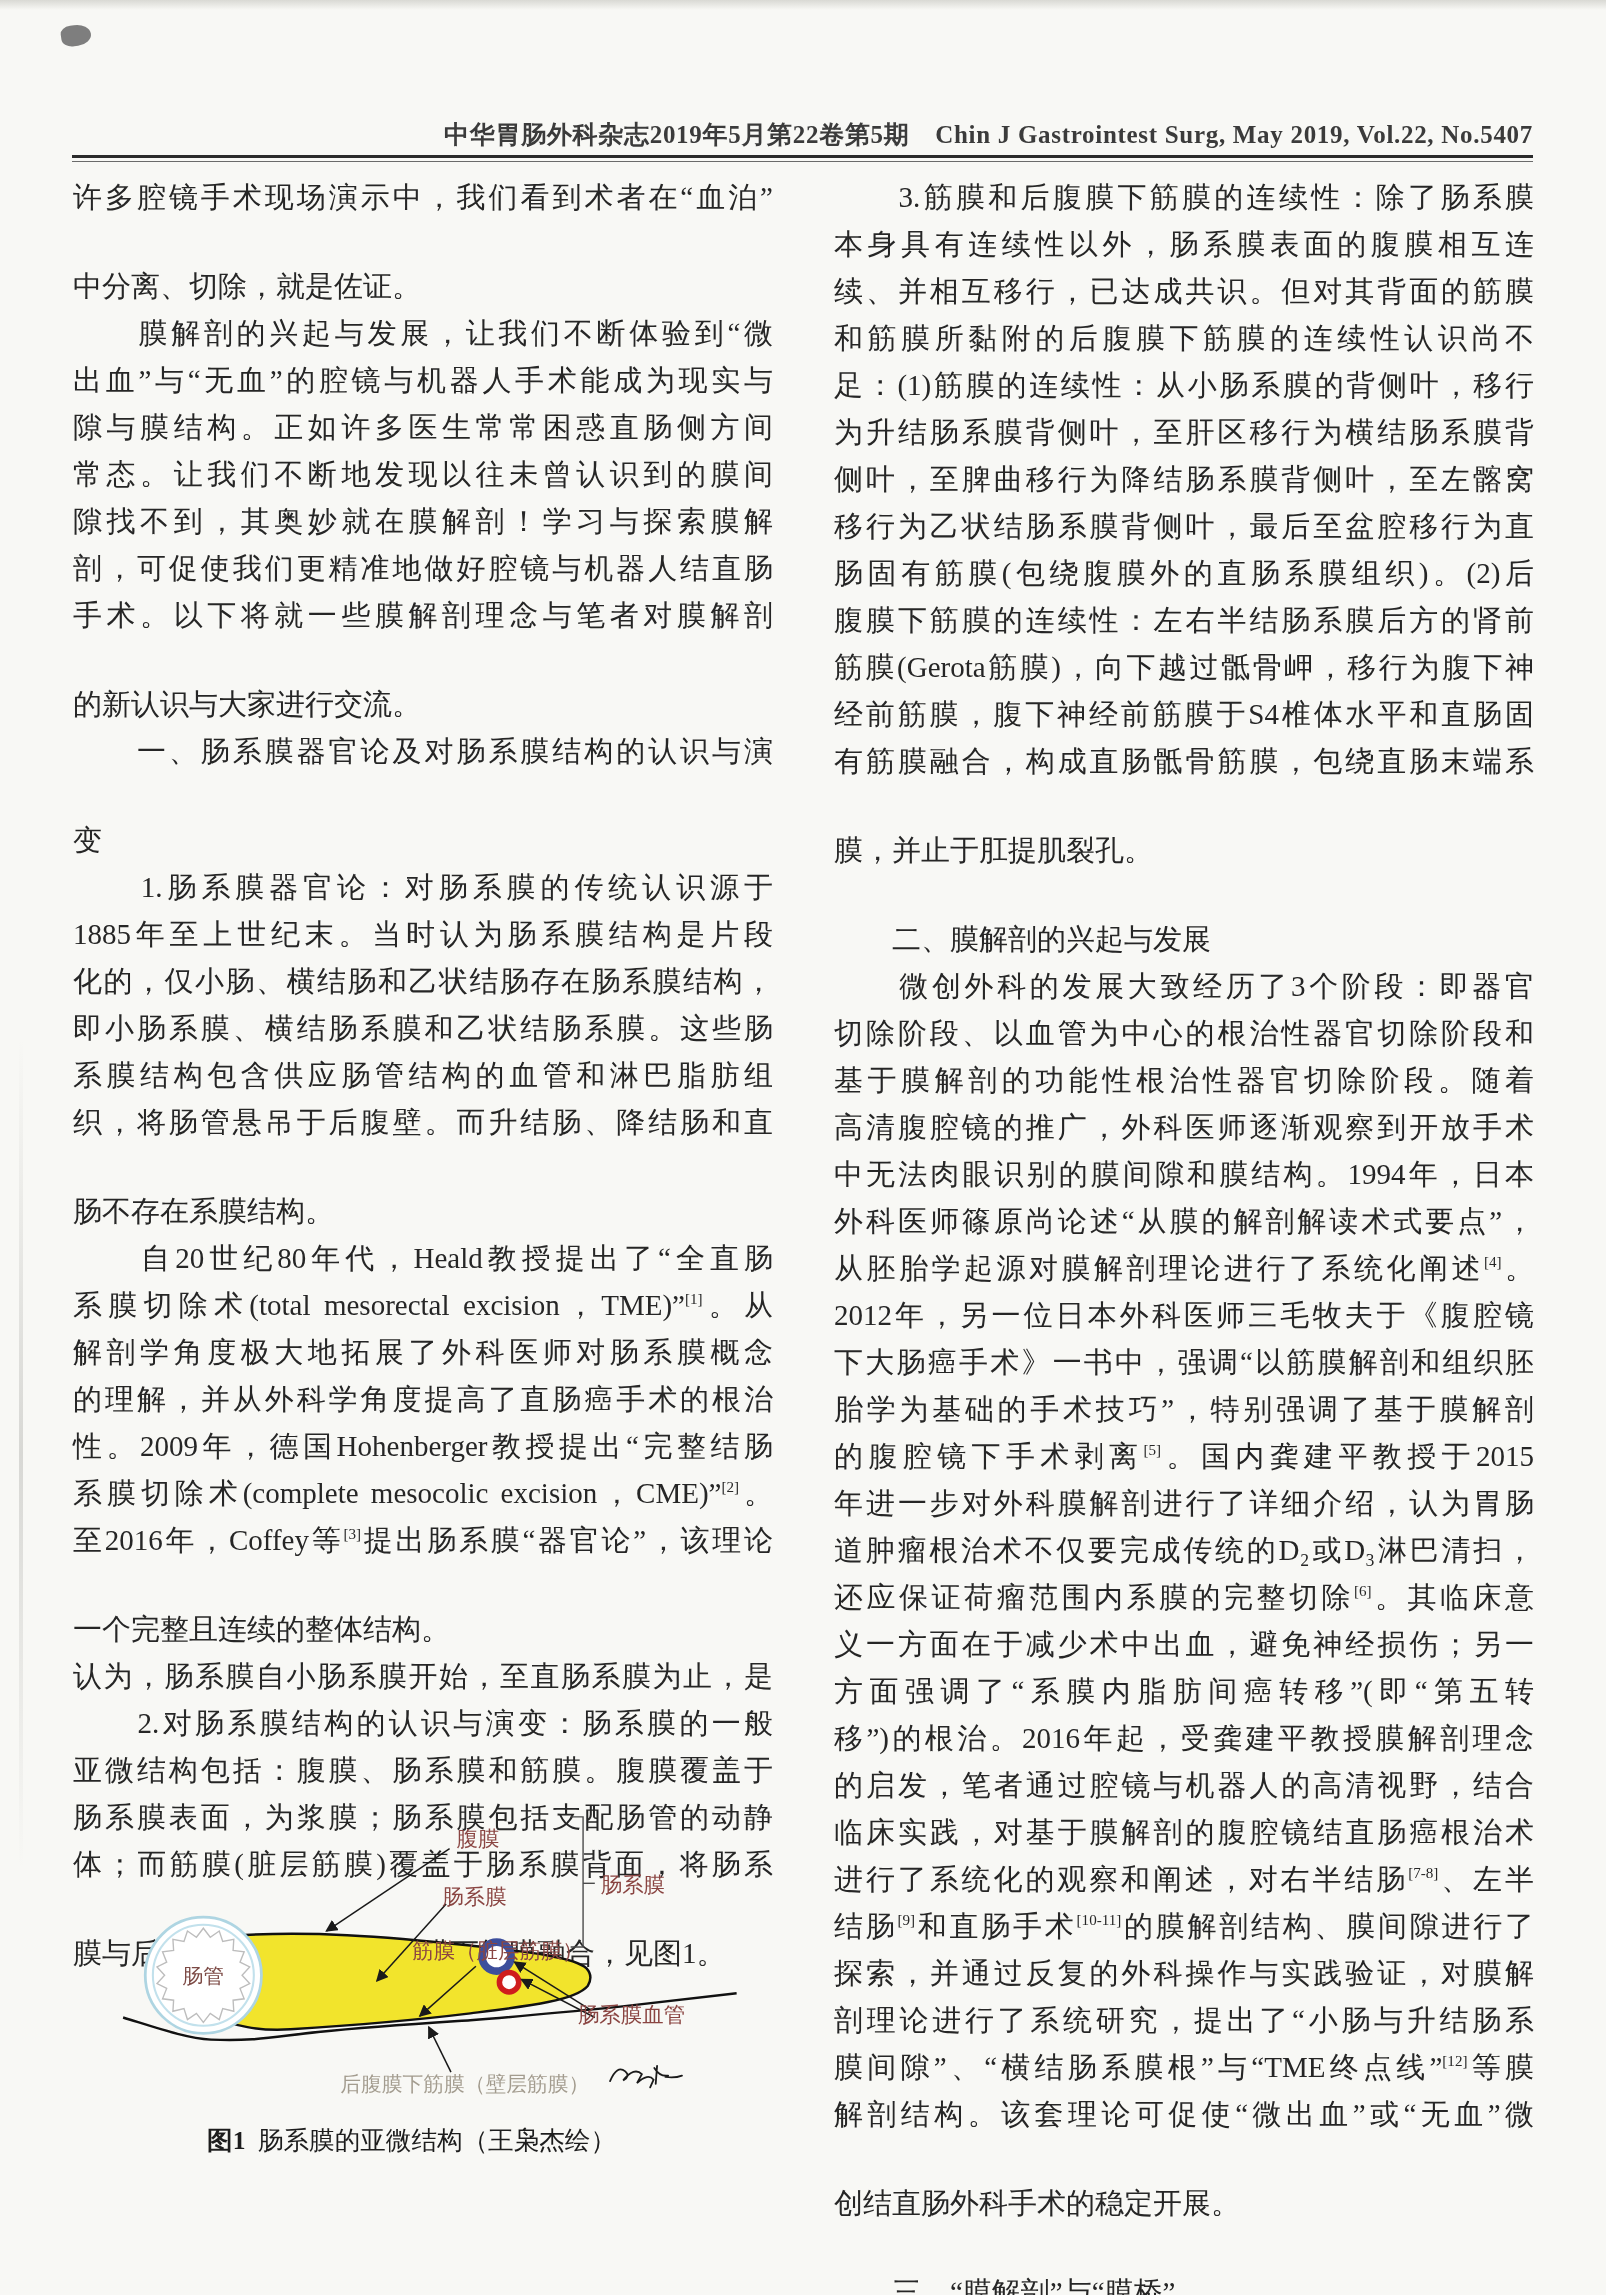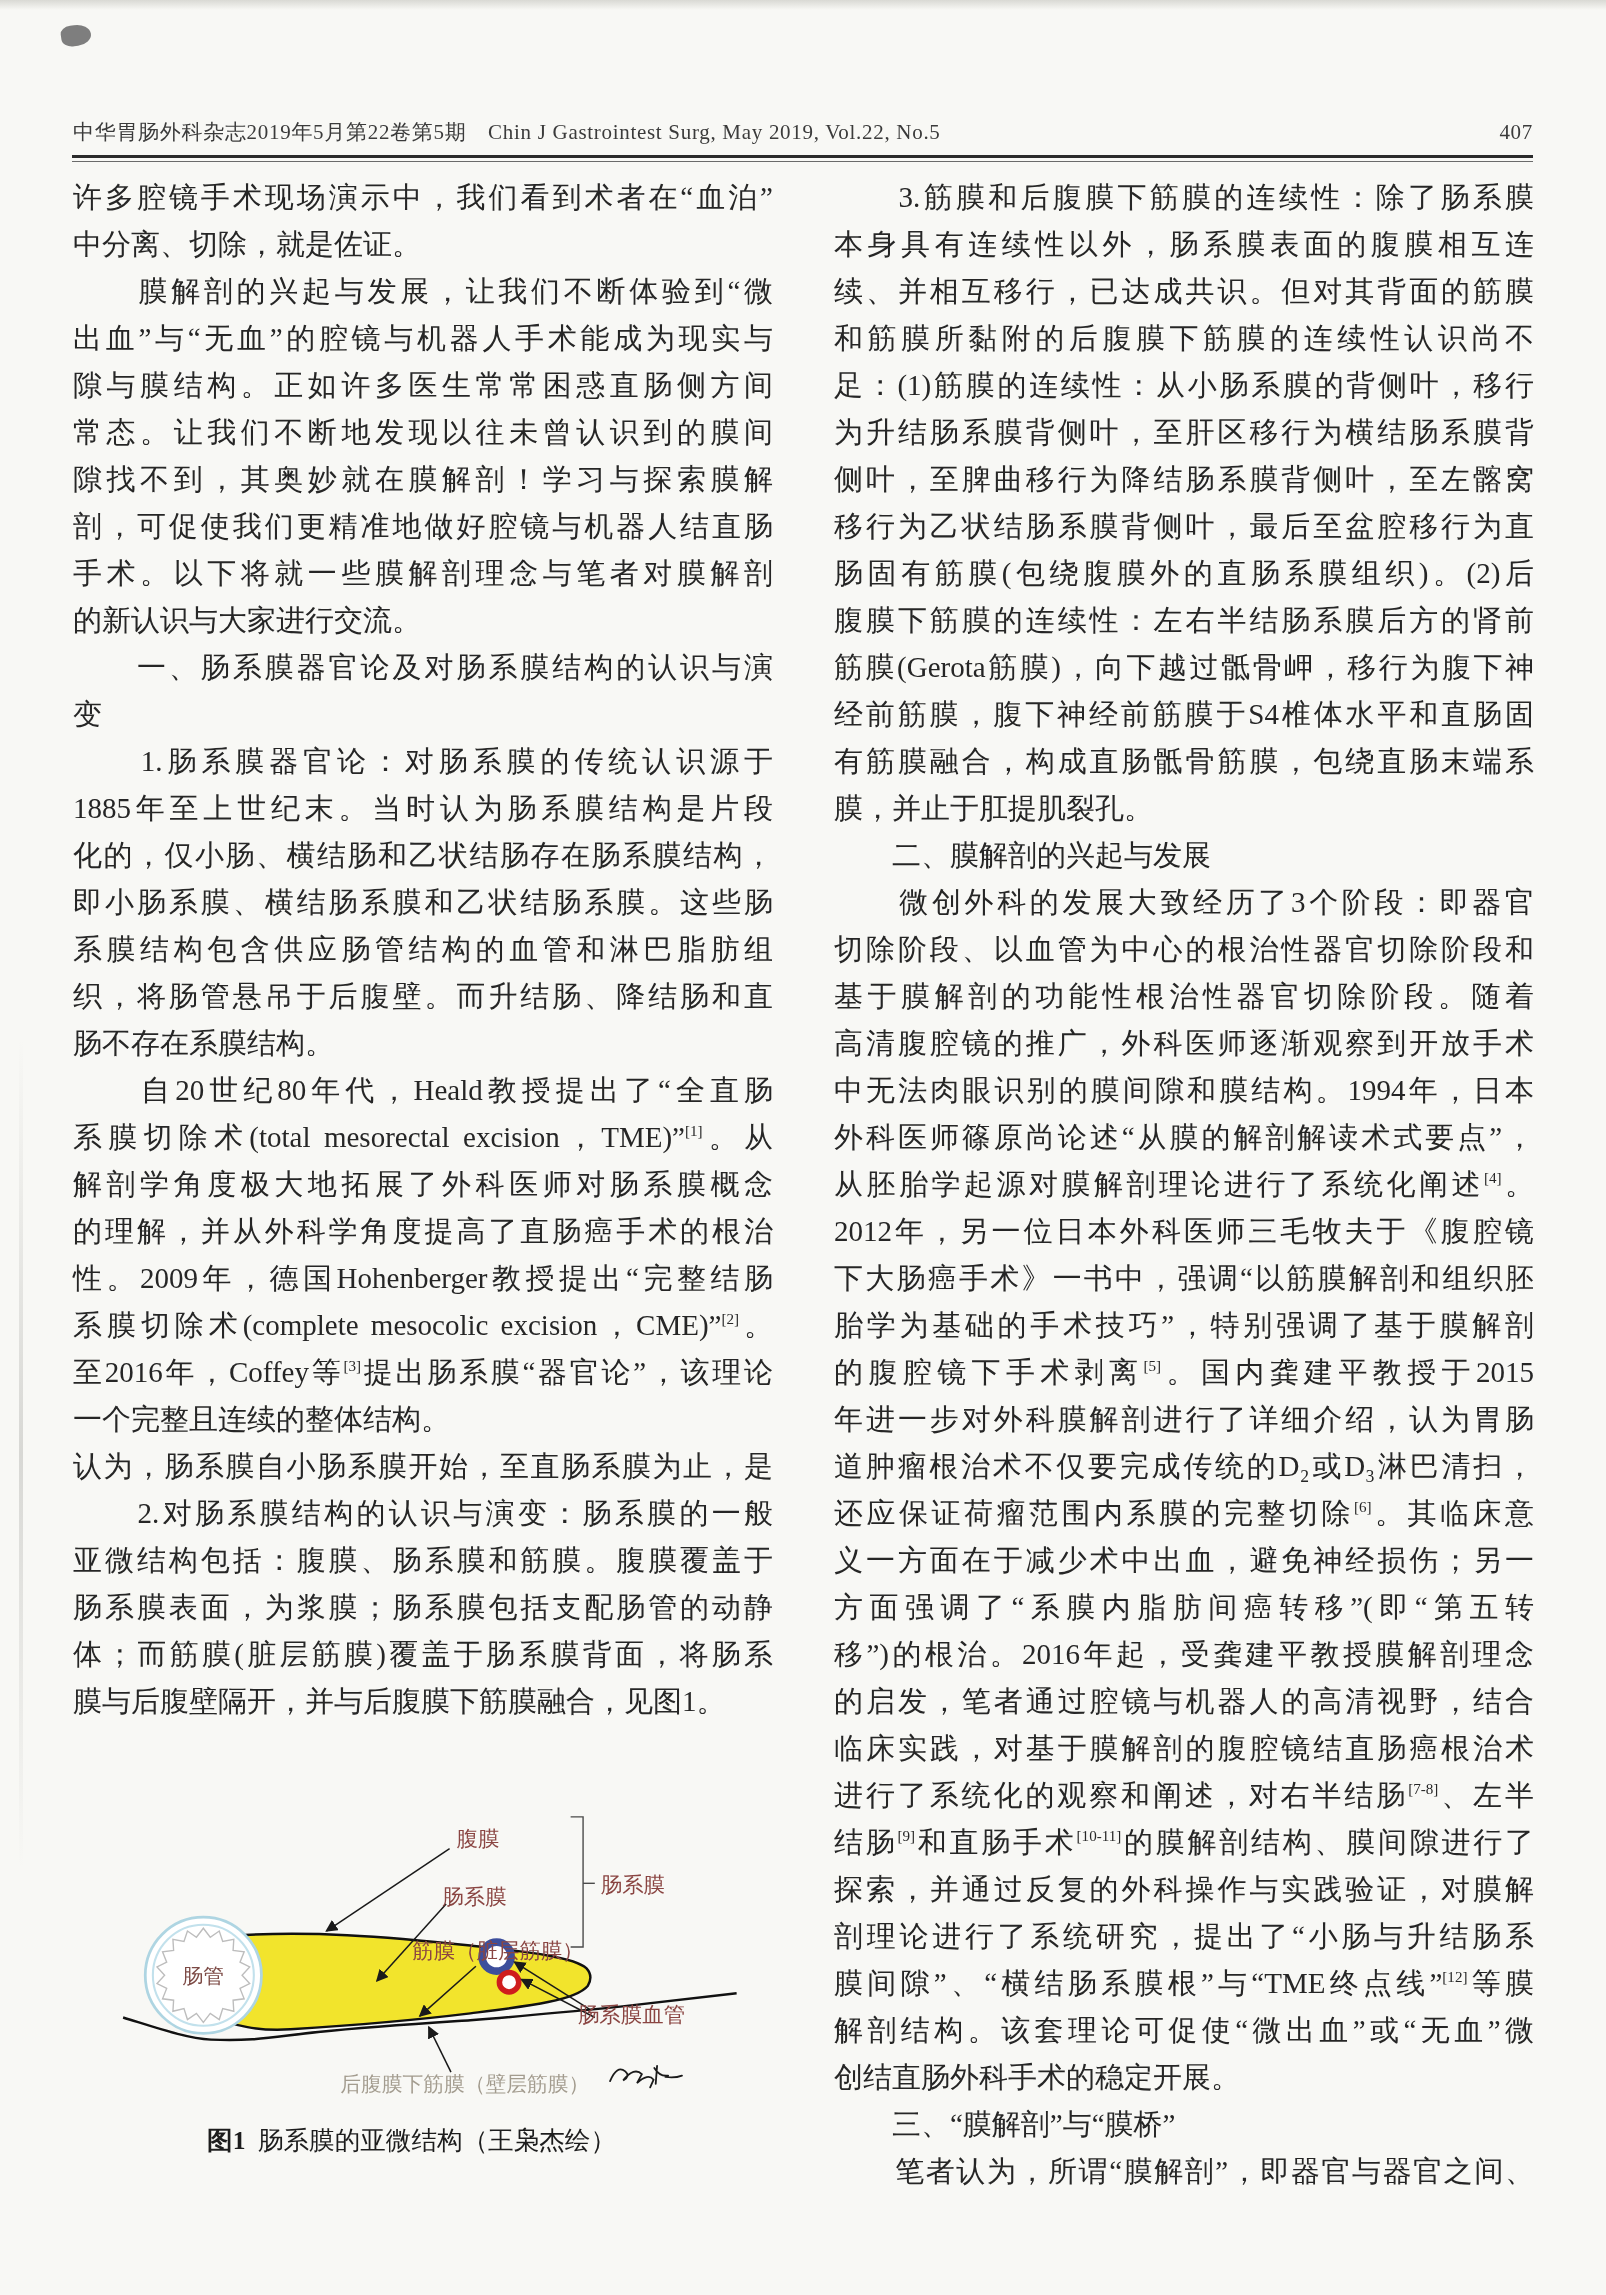--- a/index.html
+++ b/index.html
@@ -16,33 +16,33 @@
   .edge-shade{
     position:absolute;left:0;top:0;width:100%;height:9.7px;
     background:linear-gradient(#d9d9d4,rgba(255,255,255,0));
   }
   .left-streak{
     position:absolute;left:19.4px;top:1038px;width:3.5px;height:830px;
     background:linear-gradient(rgba(120,120,115,0),rgba(120,120,115,.25),rgba(120,120,115,0));
   }
   .header{
     position:absolute;left:73px;top:118px;width:1460px;
-    display:flex;justify-content:space-between;align-items:baseline;
-    font-size:21px;color:#3b3b3b;letter-spacing:0.7px;white-space:nowrap;
+    display:flex;justify-content:flex-end;align-items:baseline;
+    font-size:25px;color:#3b3b3b;letter-spacing:0.7px;white-space:nowrap;font-weight:bold;
   }
   .rule-thick{position:absolute;left:72px;top:155px;width:1461px;height:2.8px;background:#2b2b2b;}
   .rule-thin{position:absolute;left:72px;top:161px;width:1461px;height:0.7px;background:#6b6b6b;}
   .col{position:absolute;top:174px;width:700px;font-size:29px;}
   .col-left{left:73px;}
   .col-right{left:834px;}
   .tline{
     height:47px;line-height:47px;white-space:nowrap;overflow:visible;
     text-align:justify;text-align-last:justify;
   }
-  .tline.short{text-align:right;text-align-last:left;}
+  .tline.short{text-align:right;text-align-last:left;margin-top:42px;}
   .tline sup{font-size:0.52em;line-height:0;vertical-align:super;letter-spacing:0;}
   .figure-wrap{position:absolute;left:83px;top:1771px;width:747px;height:457px;}
   svg text{font-family:"Liberation Serif","DejaVu Serif",serif;}
 </style>
 </head>
 <body>
 
 <div class="edge-shade"></div>
 <div class="corner-blob"></div>
 <div class="left-streak"></div>

